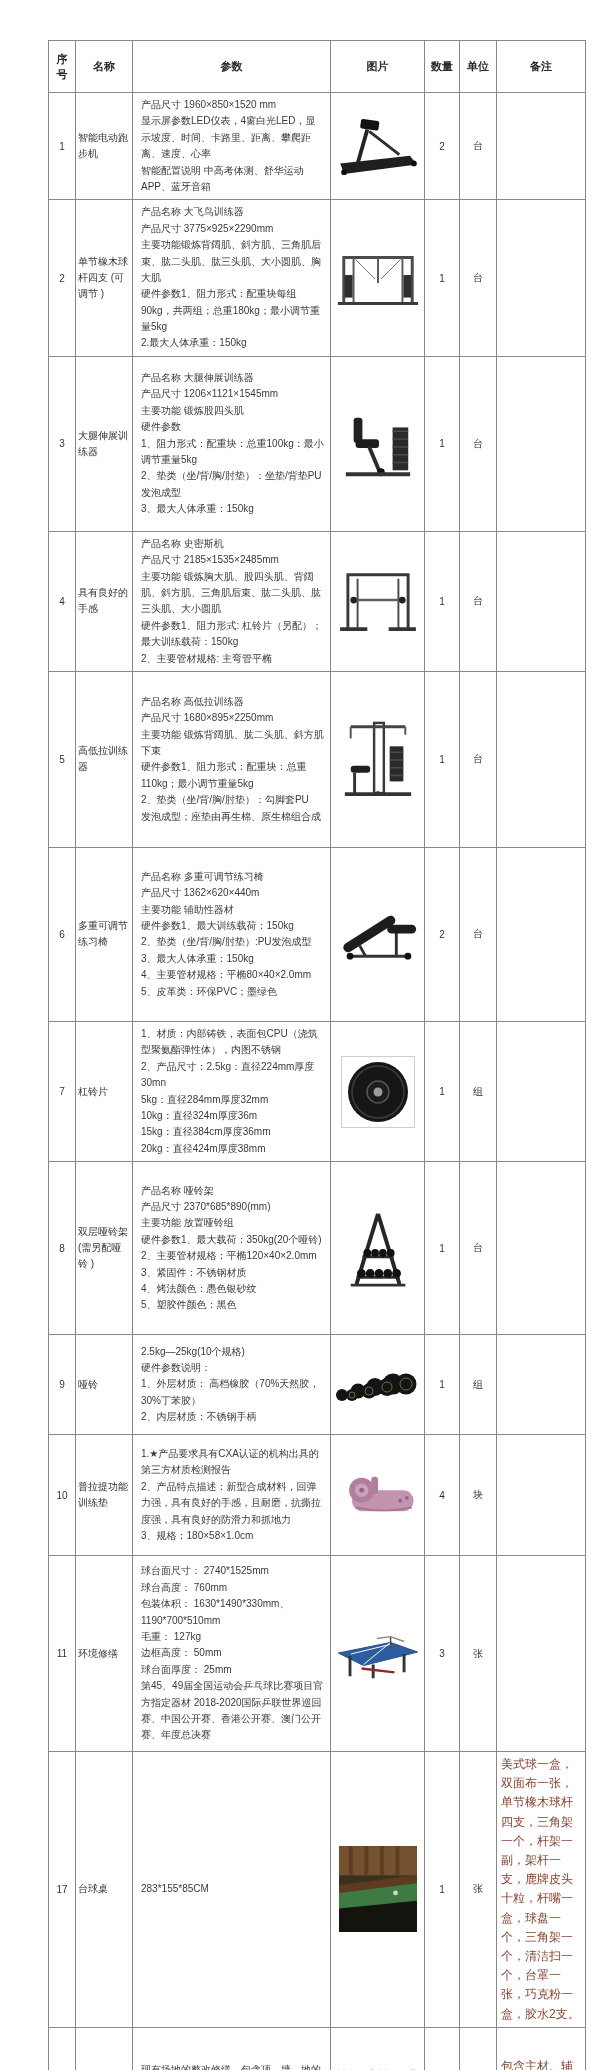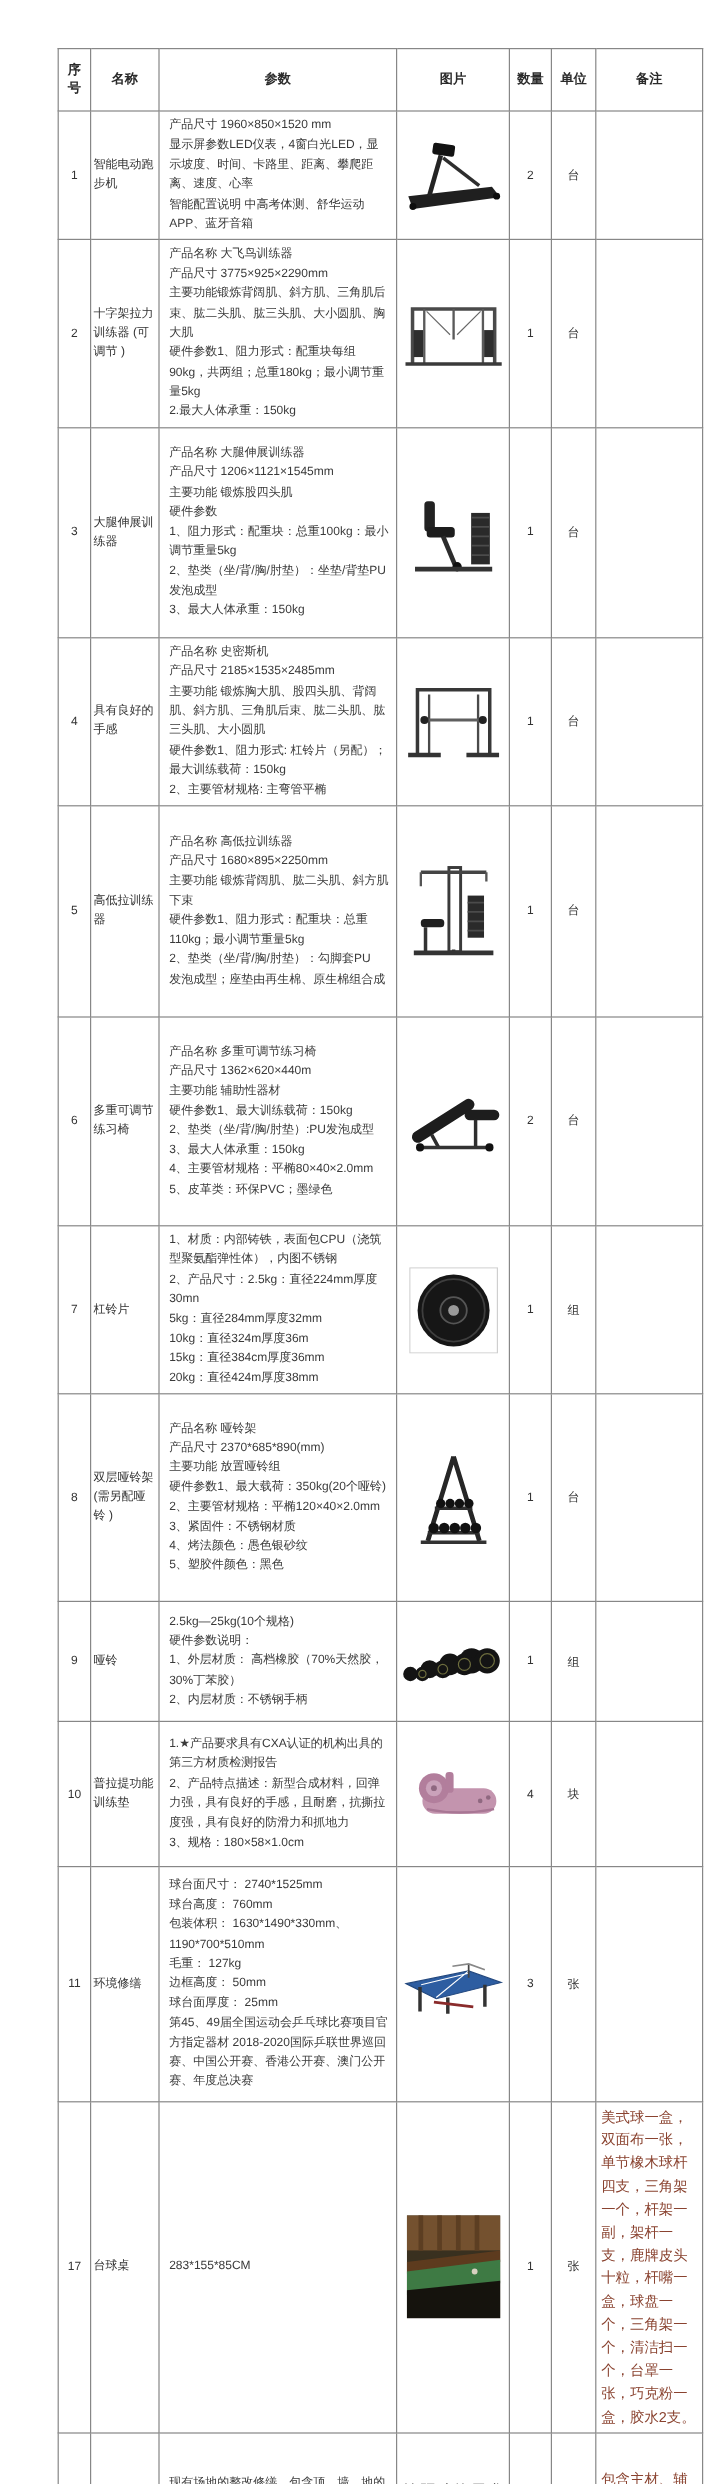--- a/index.html
+++ b/index.html
@@ -70,21 +70,21 @@
               <circle cx="82" cy="50" r="3" fill="#0d0d0d"></circle>
       </svg>
     </td>
     <td class="qty">2</td>
     <td class="unit">台</td>
     <td class="note"></td>
   </tr>
 
   <tr class="r2">
     <td class="no">2</td>
-    <td class="name">十字架拉力训练器 (可调节 )</td>
+    <td class="name">单节橡木球杆四支 (可调节 )</td>
     <td class="params">产品名称 大飞鸟训练器
 产品尺寸 3775×925×2290mm
 主要功能锻炼背阔肌、斜方肌、三角肌后束、肱二头肌、肱三头肌、大小圆肌、胸大肌
 硬件参数1、阻力形式：配重块每组90kg，共两组；总重180kg；最小调节重量5kg
 2.最大人体承重：150kg</td>
     <td class="img">
       <svg width="88" height="62" viewBox="0 0 90 62">
         <path d="M10 57 V10 H80 V57" fill="none" stroke="#4a4a4a" stroke-width="3"></path>
         <path d="M20 57 V10 M70 57 V10 M45 10 V36" fill="none" stroke="#5a5a5a" stroke-width="2"></path>
         <rect x="11" y="28" width="8" height="23" fill="#2e2e2e"></rect>

